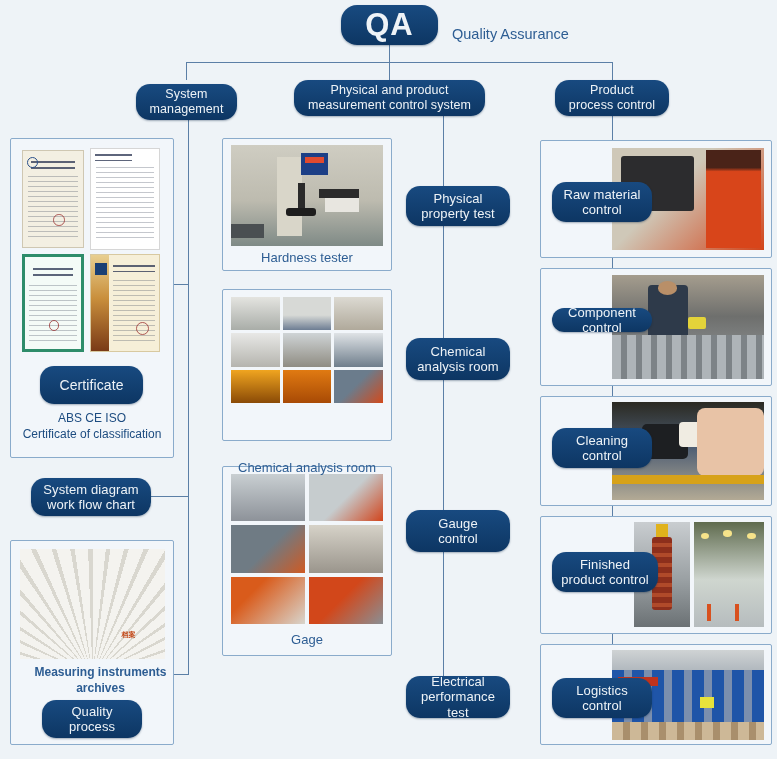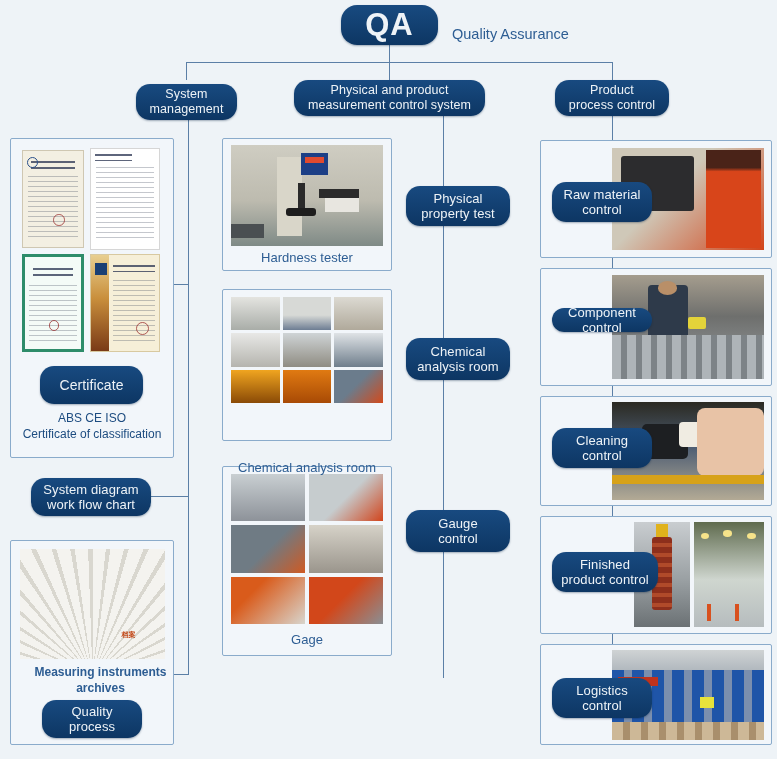--- a/index.html
+++ b/index.html
@@ -291,20 +291,24 @@
     <i style="background:linear-gradient(135deg,#d95b1b 30%,#d8d5cd 100%);"></i>
     <i style="background:linear-gradient(135deg,#d2471a 45%,#8a8f94 100%);"></i>
   </div>
   <div class="panel-caption" style="left:222px; top:632px; width:170px;">Gage</div>
 
   <div class="pill pill-l2" style="left:406px; top:510px; width:104px; height:42px; flex-direction:column;">
     <span>Gauge</span>
     <span>control</span>
   </div>
 
+  <div class="pill pill-l2" style="left:406px; top:676px; width:104px; height:42px; flex-direction:column;">
+    <span>Electrical</span>
+    <span>performance test</span>
+  </div>
 
   <div class="vline" style="left:612px; top:116px; height:24px;"></div>
   <div class="vline" style="left:612px; top:258px; height:14px;"></div>
   <div class="vline" style="left:612px; top:385px; height:14px;"></div>
   <div class="vline" style="left:612px; top:505px; height:14px;"></div>
   <div class="vline" style="left:612px; top:633px; height:14px;"></div>
 
   <div class="panel" style="left:540px; top:140px; width:232px; height:118px;"></div>
   <div class="photo" style="left:612px; top:148px; width:152px; height:102px;
         background:linear-gradient(135deg,#cfc8b8 40%,#d2441a 100%);">

